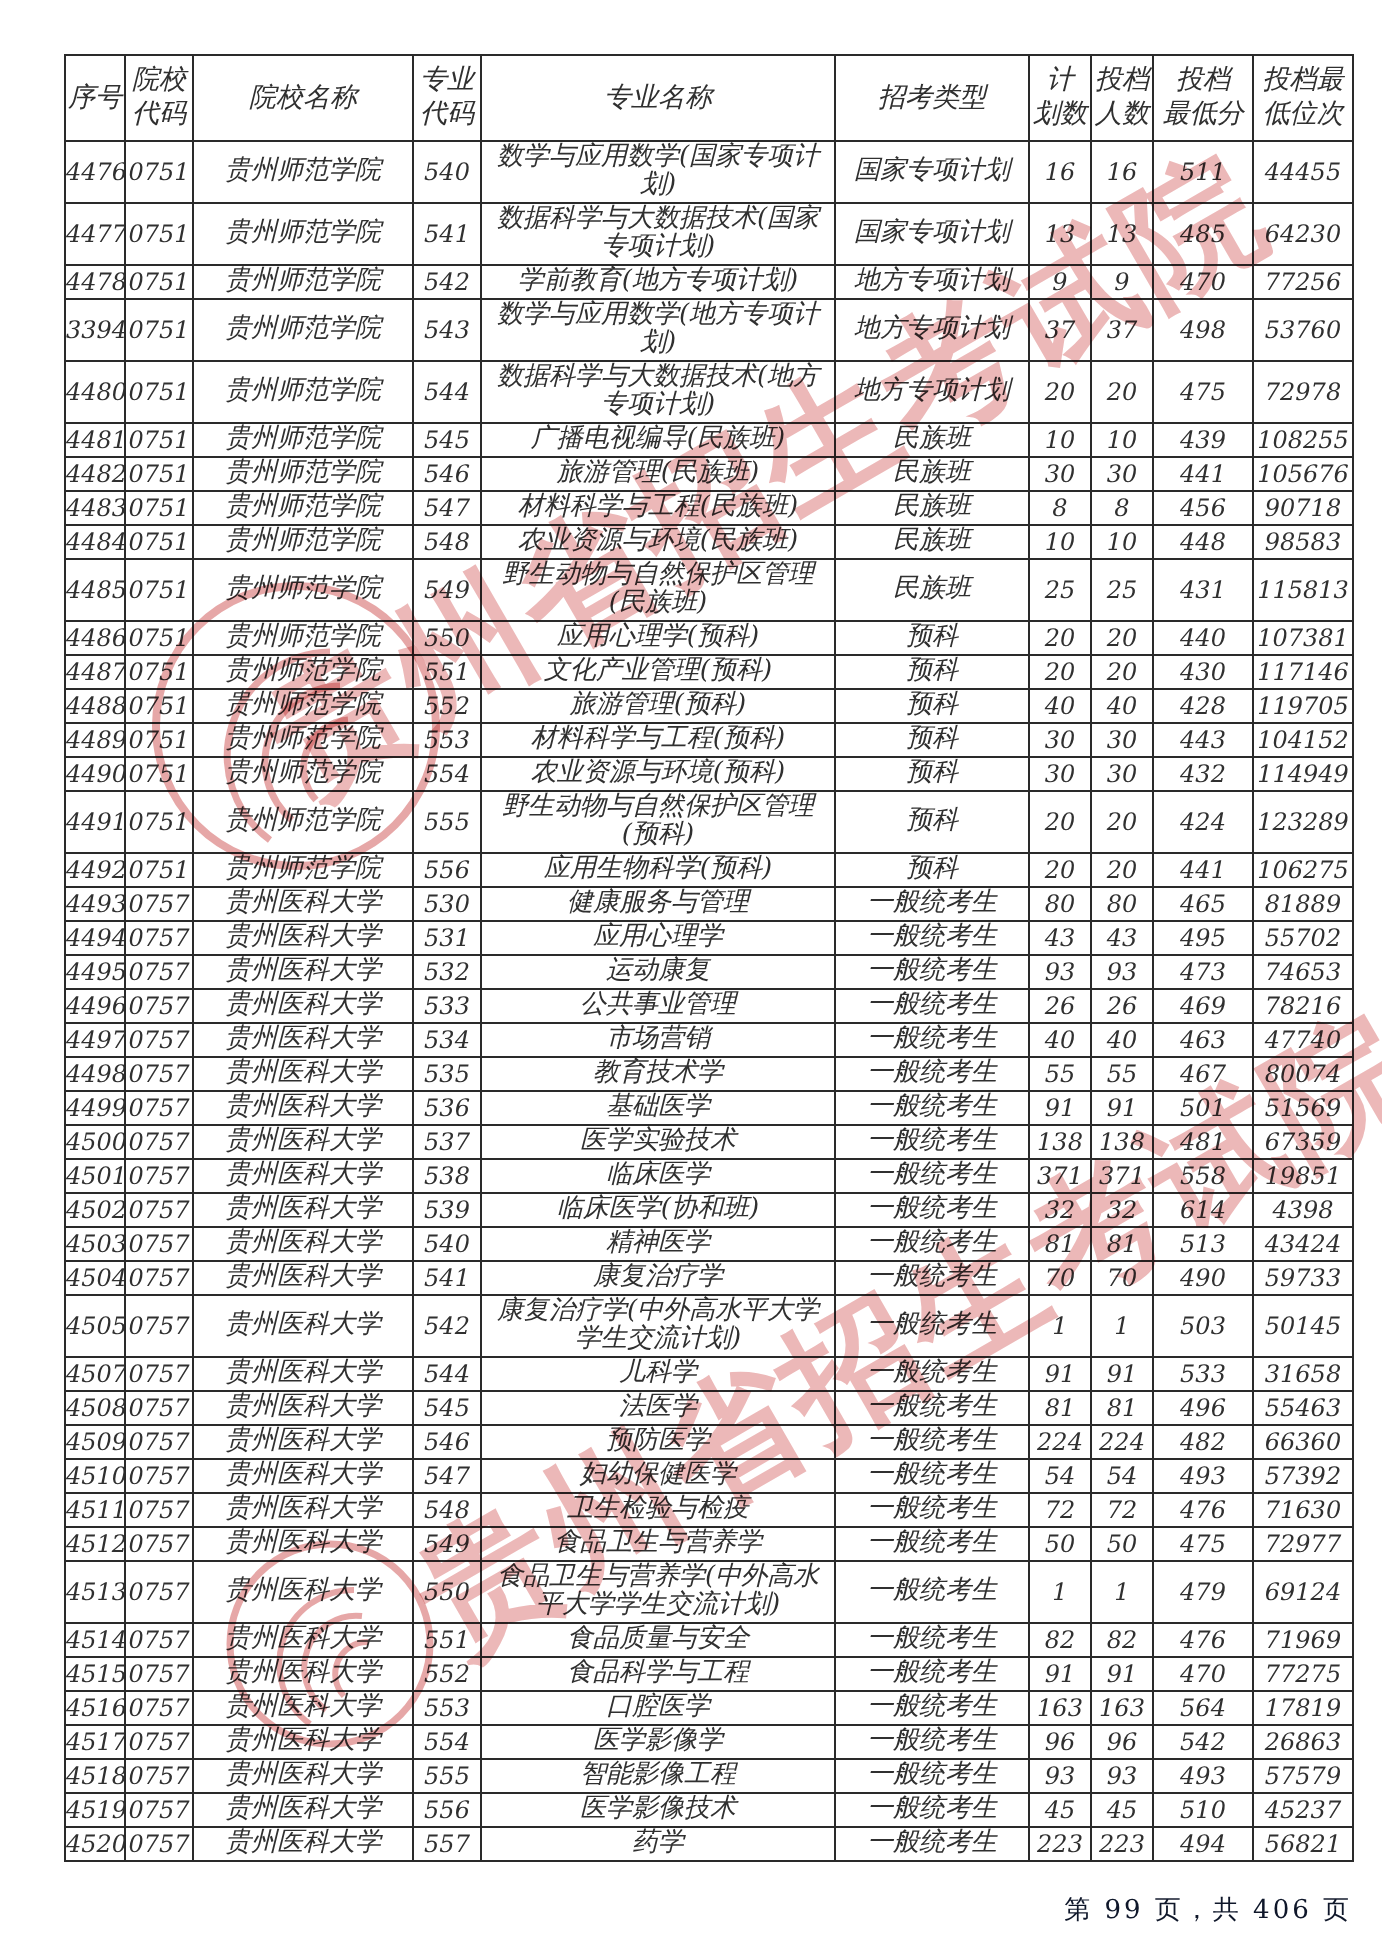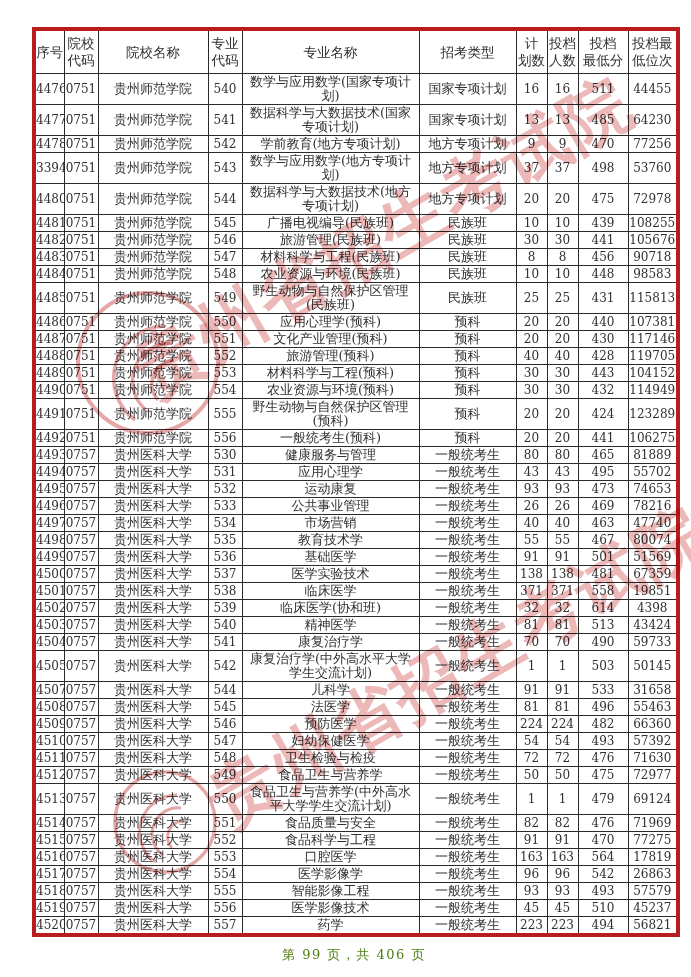--- a/index.html
+++ b/index.html
@@ -6,42 +6,43 @@
   body{
     width:691px;height:977px;position:relative;overflow:hidden;
     background:#ffffff;
     font-family:"DejaVu Serif","Liberation Serif",serif;
   }
   .page{position:absolute;inset:0;}
 
   table.score-table{
     position:absolute;left:32px;top:27px;width:644px;
     border-collapse:collapse;table-layout:fixed;
-    border:4px solid #b91c1c;
+    border:1px solid #b91c1c;
+    font-style:italic;
   }
   th,td{
     border:1px solid #2a2a2a;
     text-align:center;vertical-align:middle;
     color:#303030;
     overflow:hidden;
   }
   th{
     font-size:13.5px;line-height:17px;padding:4px 0;
     font-weight:normal;white-space:pre-line;
   }
   td{font-size:13px;line-height:14px;padding:1px 0;white-space:nowrap;}
   td.cell-major{white-space:normal;word-break:break-all;padding:1px 2px;}
   td.cell-num{font-size:12px;letter-spacing:0;}
   col.c1{width:30px}col.c2{width:34px}col.c3{width:110px}col.c4{width:34px}
   col.c5{width:177px}col.c6{width:97px}col.c7{width:31px}col.c8{width:31px}
   col.c9{width:50px}col.c10{width:50px}
 
   .footer{
     position:absolute;left:32px;top:946px;width:644px;
-    text-align:center;font-size:13px;color:#4d7c0f;letter-spacing:1.5px;
+    text-align:right;font-size:13px;color:#0f172a;letter-spacing:1.5px;
   }
 
   .wm{
     position:absolute;z-index:5;pointer-events:none;
     font-size:68px;letter-spacing:2px;white-space:nowrap;
     opacity:.5;mix-blend-mode:multiply;font-weight:bold;
   }
   .wm1{left:104px;top:192px;transform:rotate(-30deg);}
   .wm2{left:178px;top:622px;transform:rotate(-30deg);}
 
@@ -278,21 +279,21 @@
           <td class="cell-num">20</td>
           <td class="cell-num">20</td>
           <td class="cell-num">424</td>
           <td class="cell-num">123289</td>
         </tr>
         <tr>
           <td class="cell-num">4492</td>
           <td class="cell-num">0751</td>
           <td>贵州师范学院</td>
           <td class="cell-num">556</td>
-          <td class="cell-major">一般统考生(预科)</td>
+          <td class="cell-major">应用生物科学(预科)</td>
           <td>预科</td>
           <td class="cell-num">20</td>
           <td class="cell-num">20</td>
           <td class="cell-num">441</td>
           <td class="cell-num">106275</td>
         </tr>
         <tr>
           <td class="cell-num">4493</td>
           <td class="cell-num">0757</td>
           <td>贵州医科大学</td>

